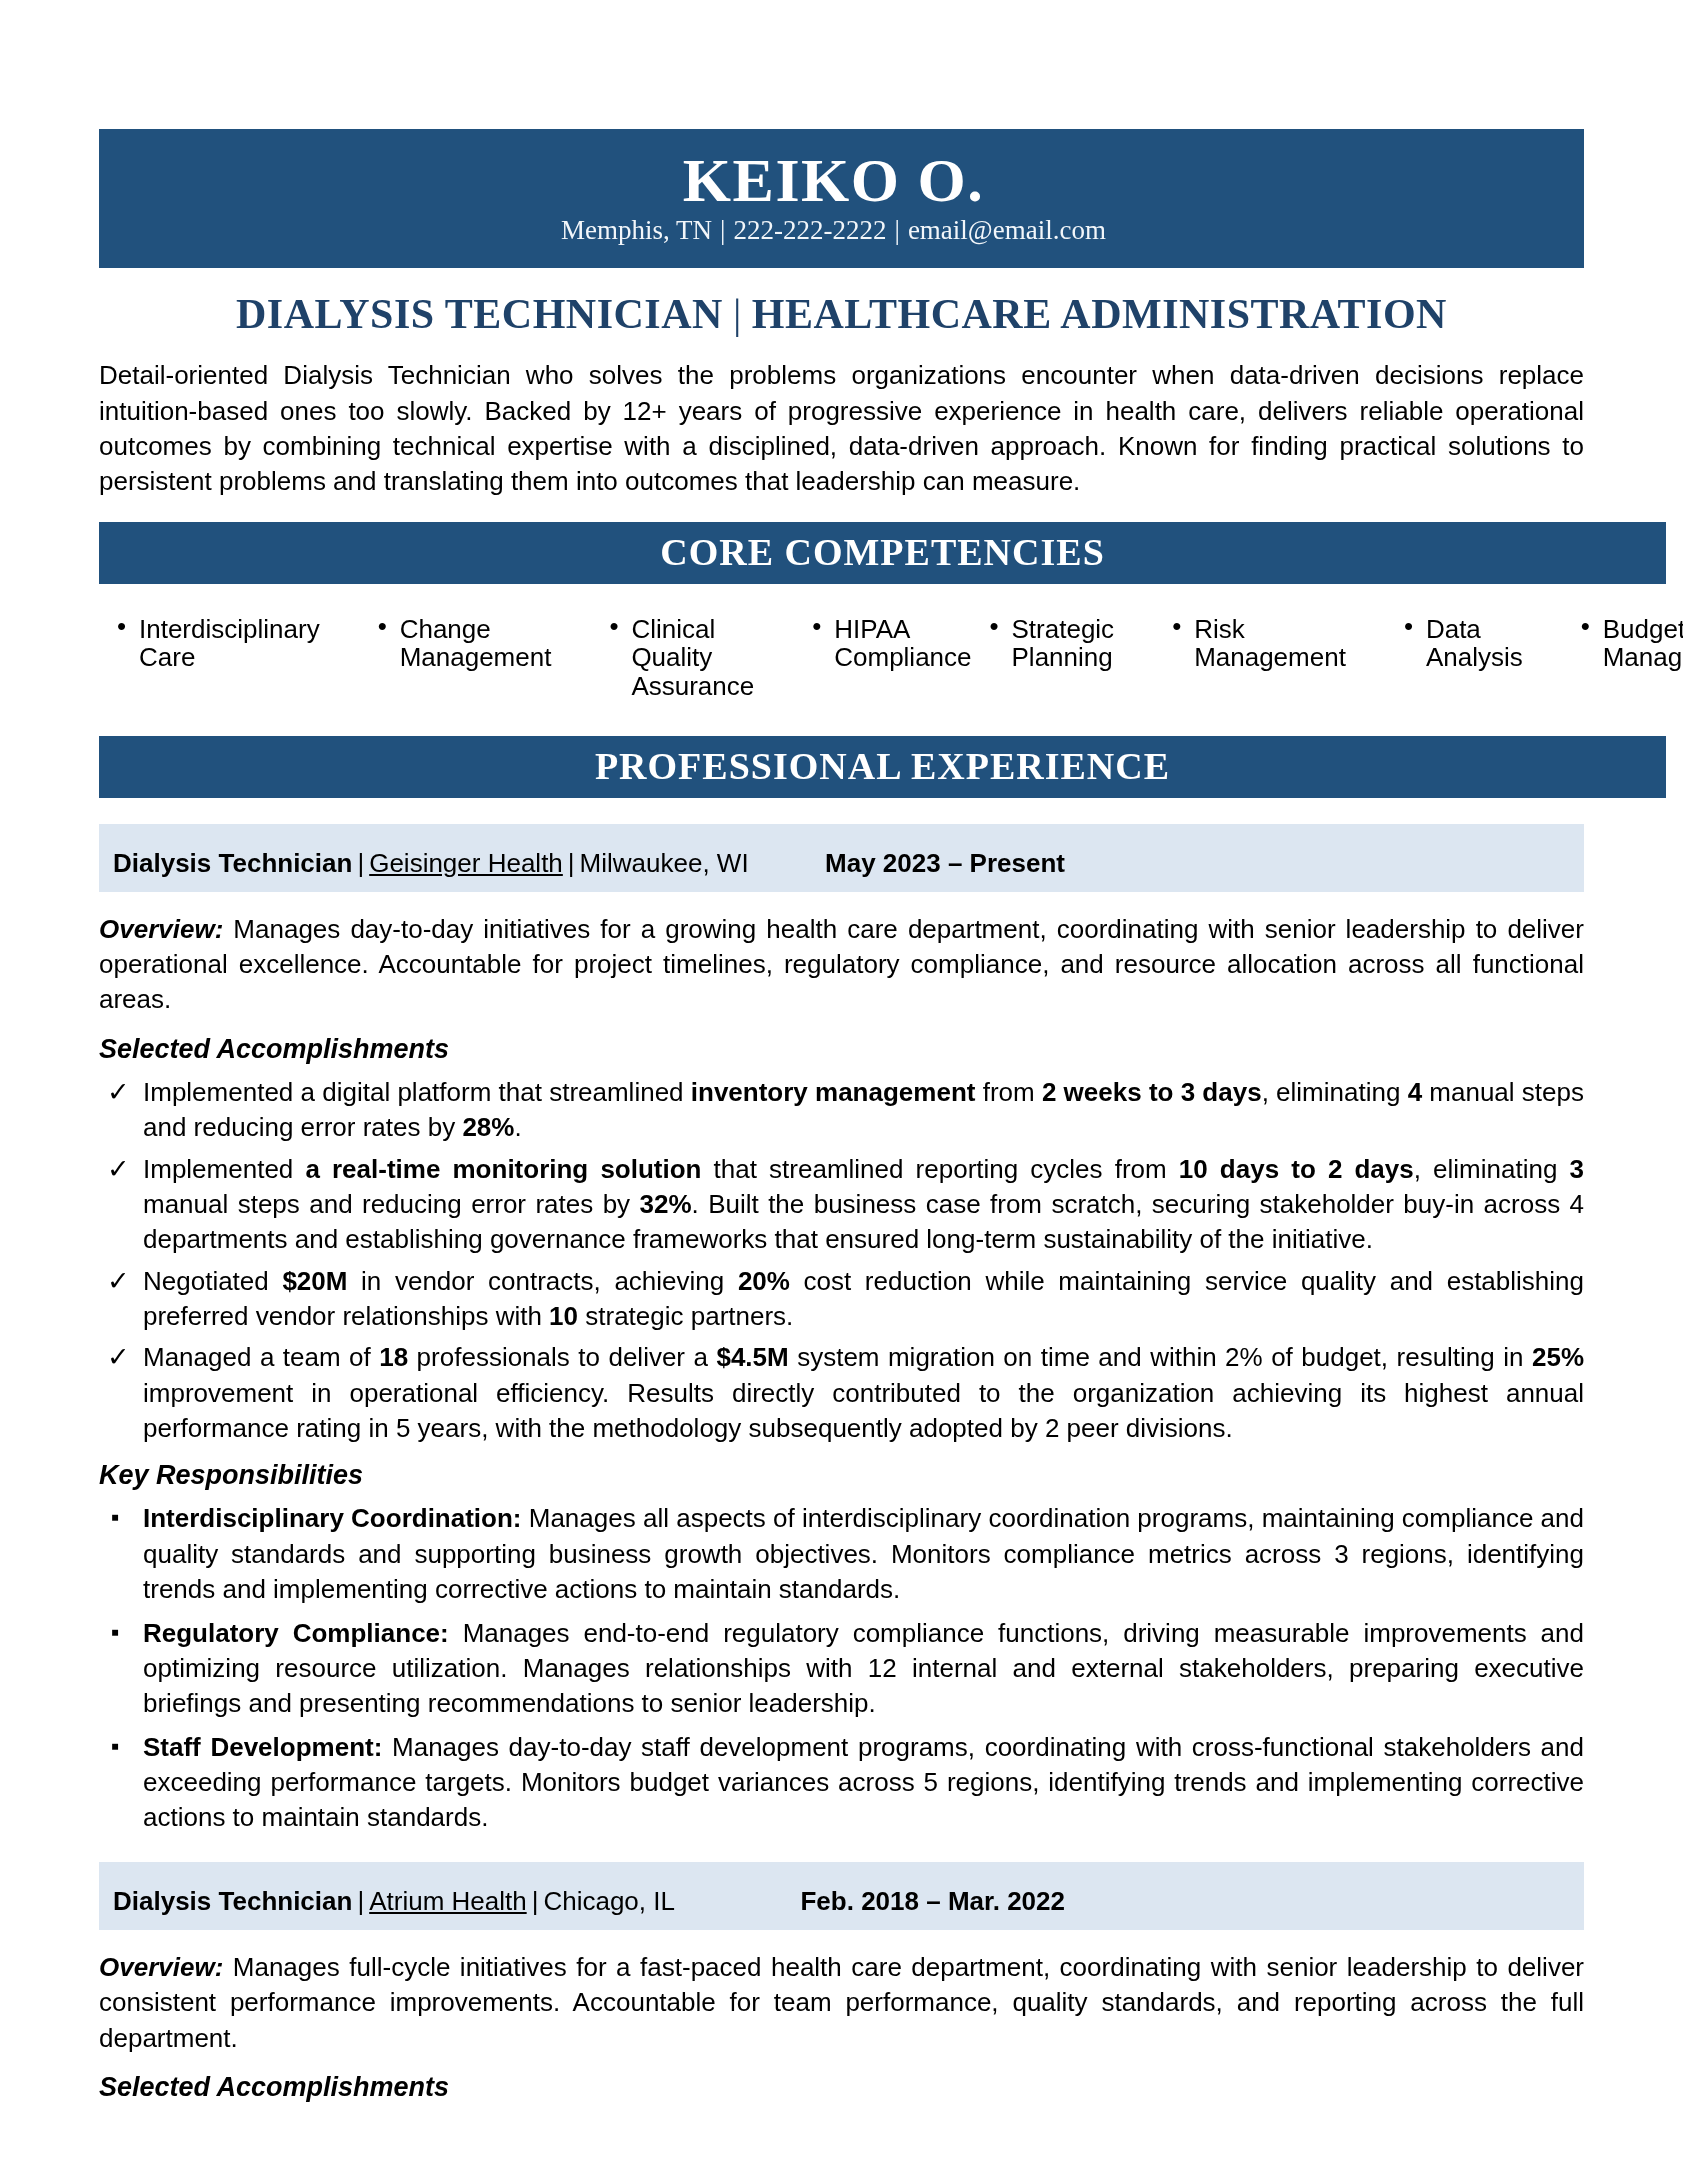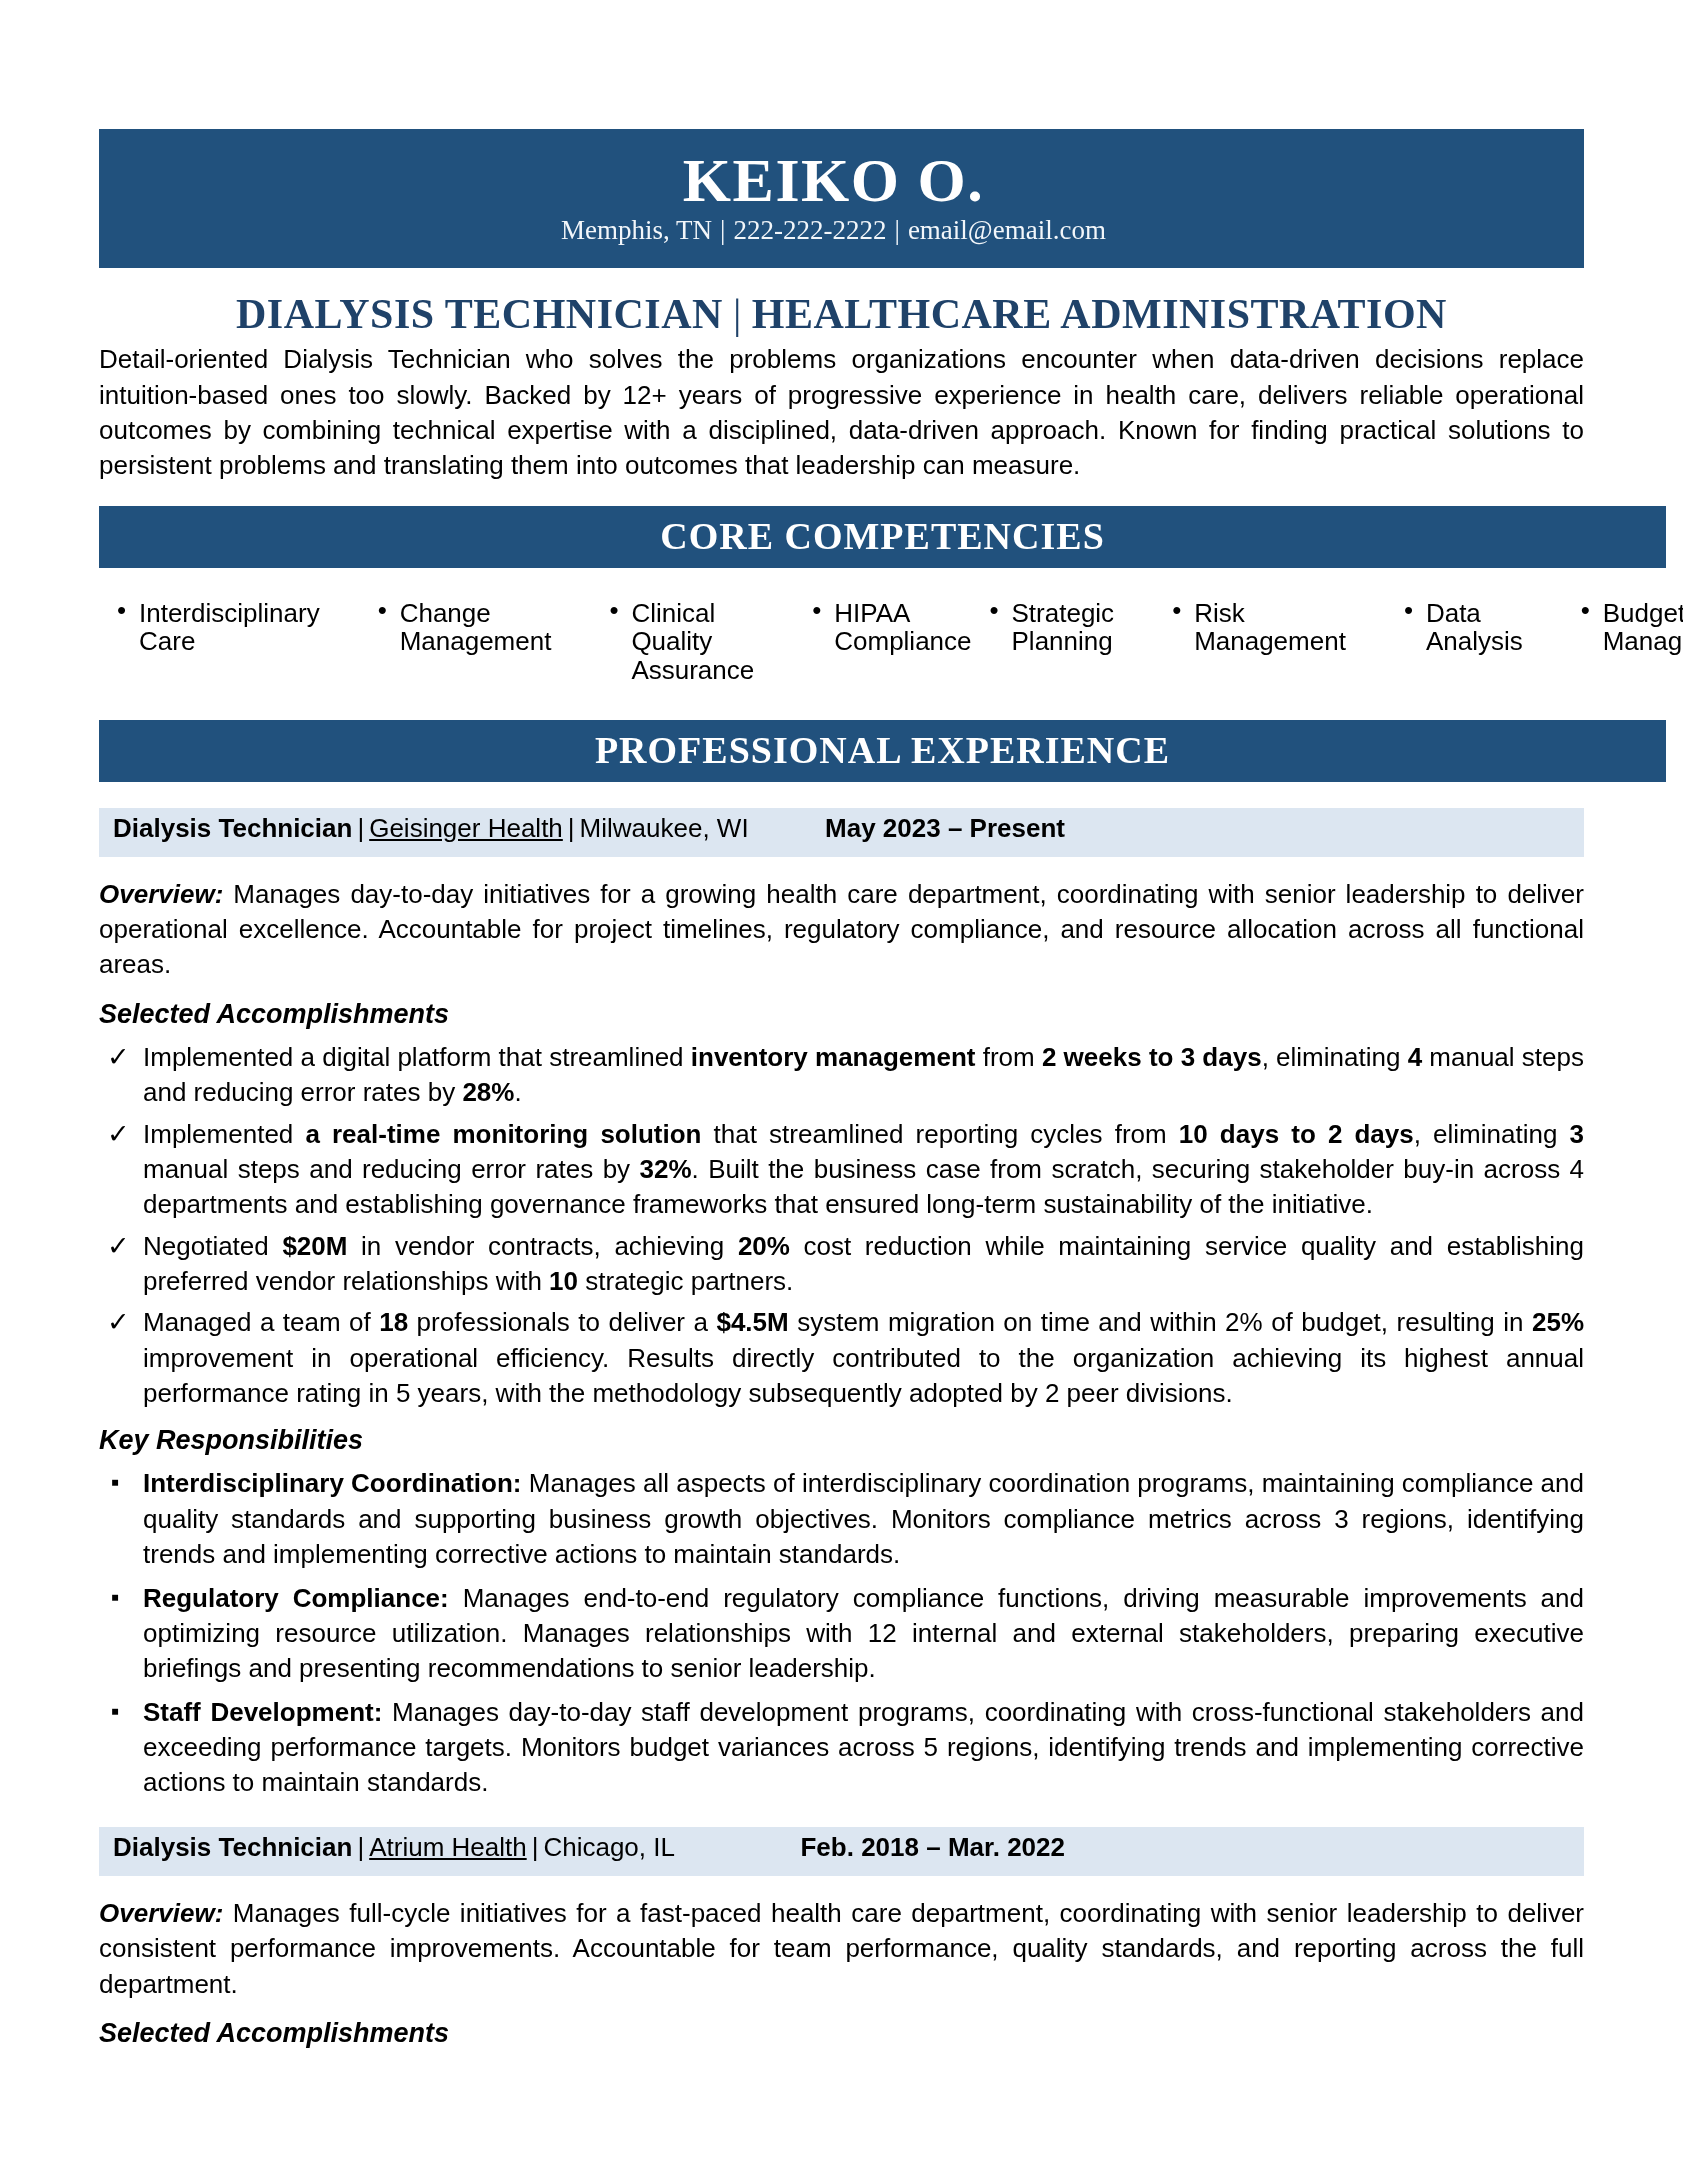--- a/index.html
+++ b/index.html
@@ -53,21 +53,21 @@
 
   
   .headline {
     text-align: center;
     font-family: "Liberation Serif", serif;
     font-weight: bold;
     font-size: 42px;
     color: #1F4269;
     letter-spacing: 0.5px;
     margin-top: 22px;
-    margin-bottom: 4px;
+    margin-bottom: 20px;
   }
   .headline .pipe { font-weight: normal; padding: 0 10px; }
 
   
   .summary {
     font-size: 26px;
     line-height: 1.36;
     text-align: justify;
     color: #000;
     margin-bottom: 22px;
@@ -109,21 +109,21 @@
     top: 6px;
     font-size: 26px;
   }
 
   
   .job-bar {
     background: #DCE6F1;
     width: 1485px;
     display: flex;
     align-items: center;
-    padding: 5px 14px 13px 14px;
+    padding: 24px 14px 13px 14px;
     margin-top: 26px;
   }
   .job-left {
     font-size: 26px;
     flex: 1;
     line-height: 1.2;
   }
   .job-left b { font-weight: bold; }
   .job-company { text-decoration: underline; }
   .job-sep { padding: 0 5px; }

